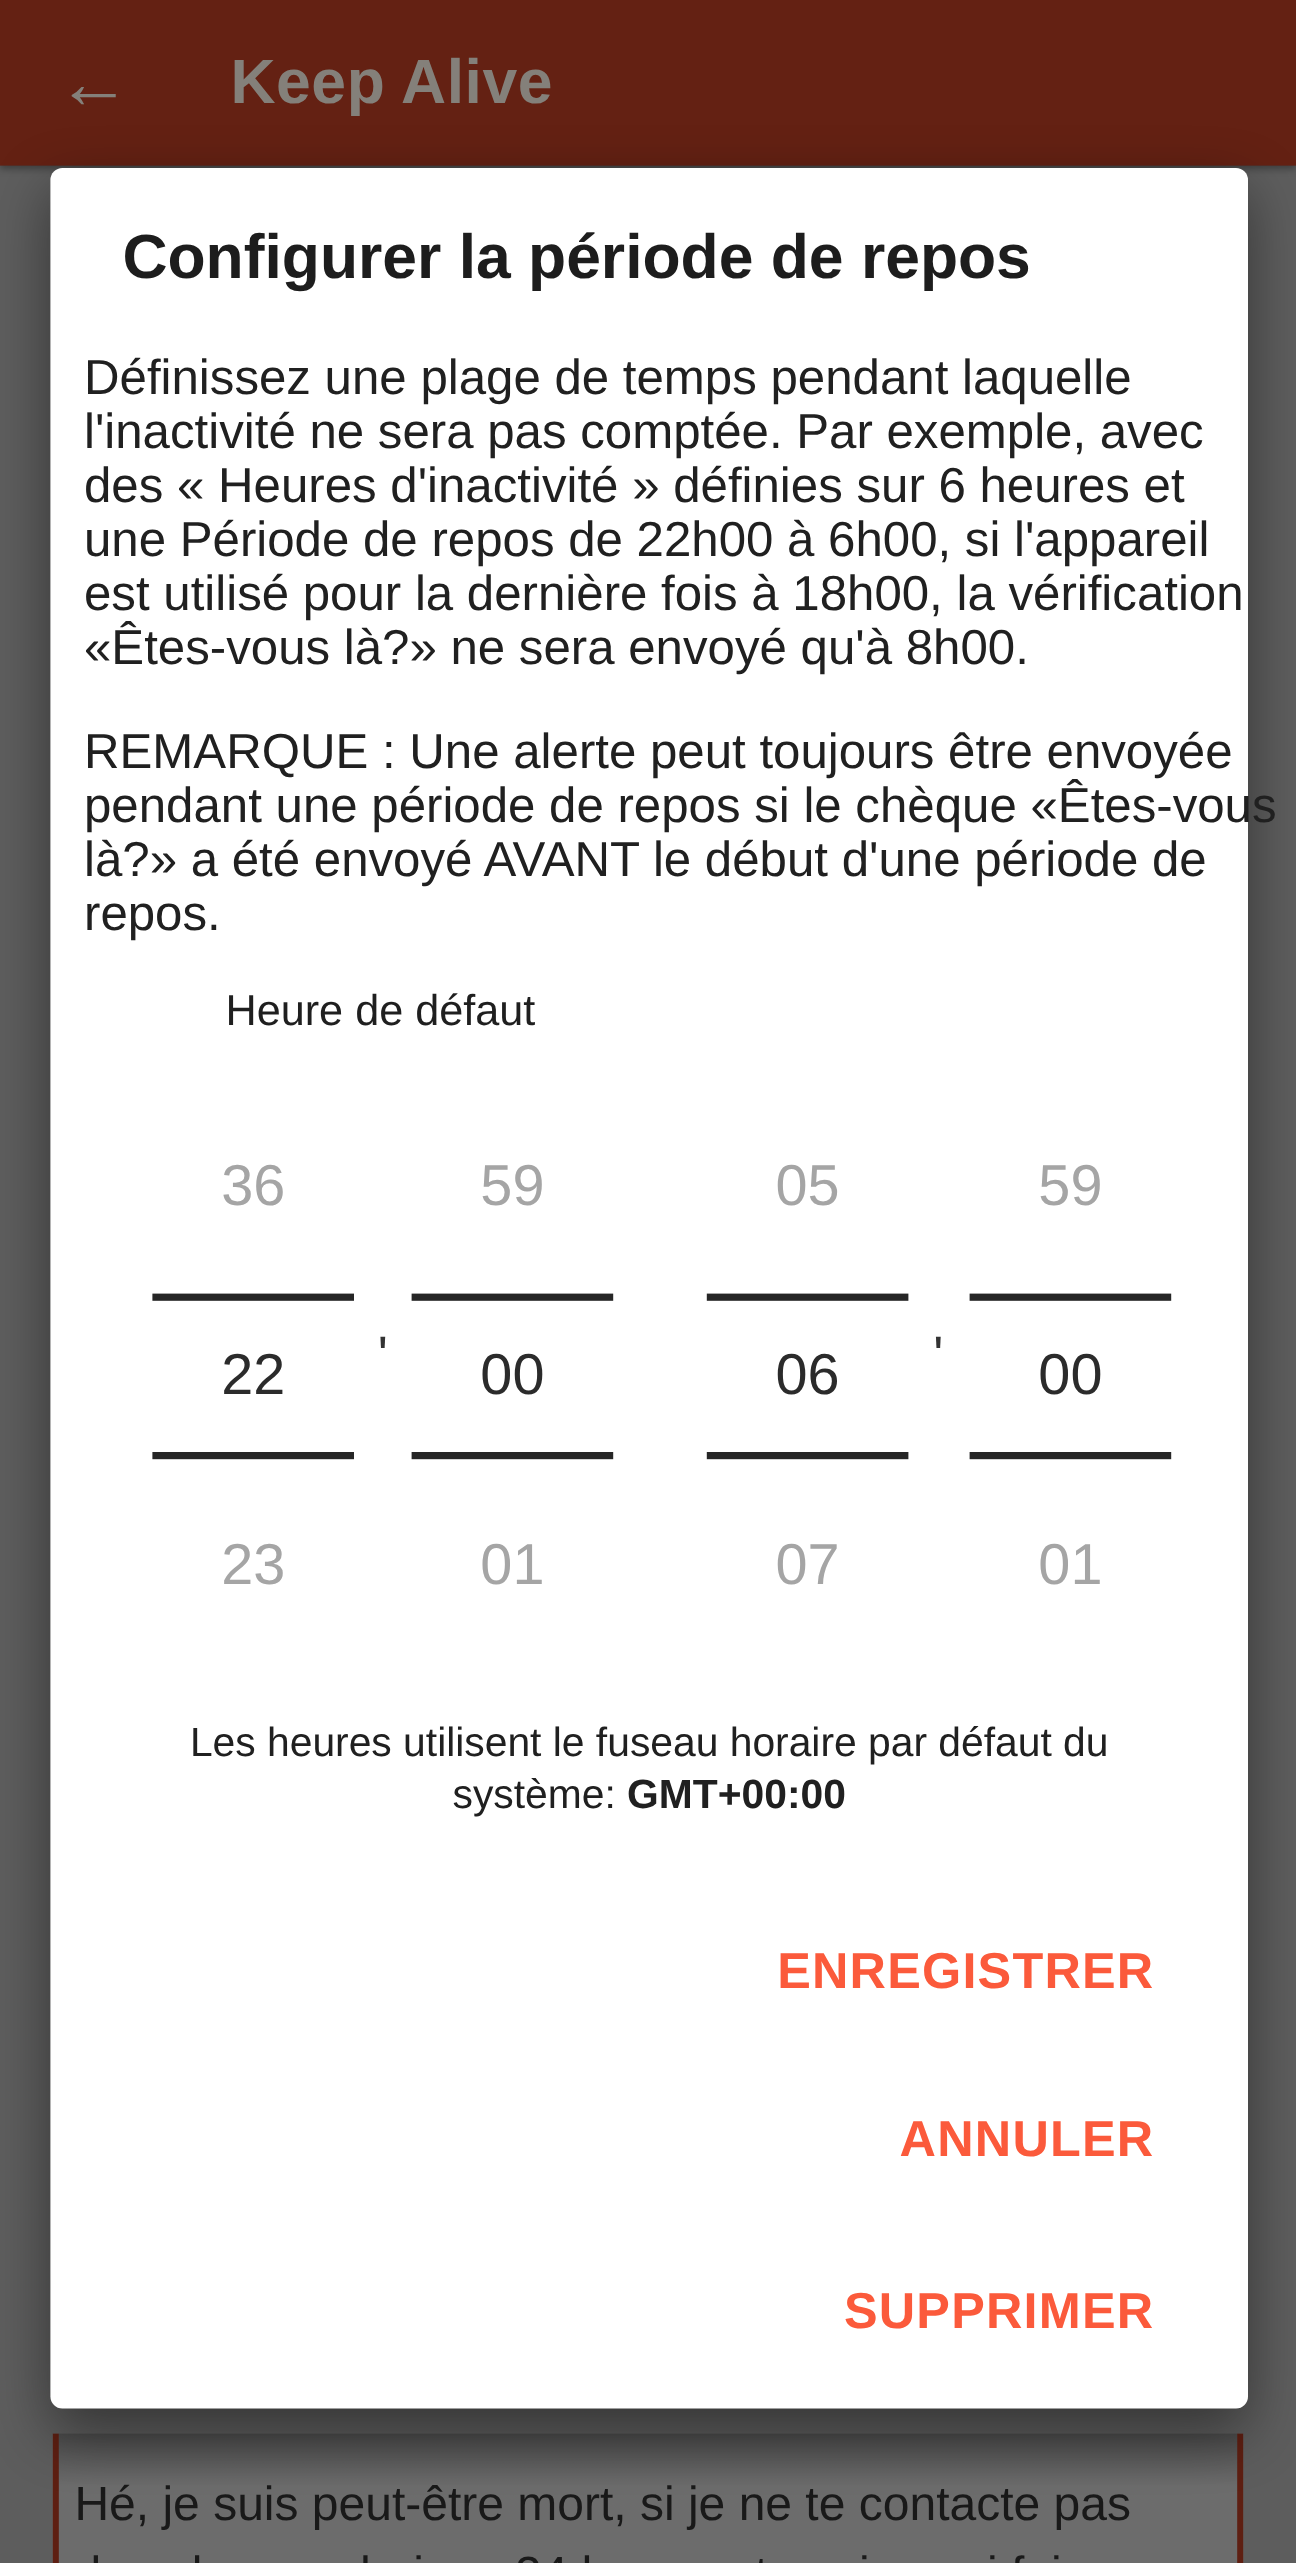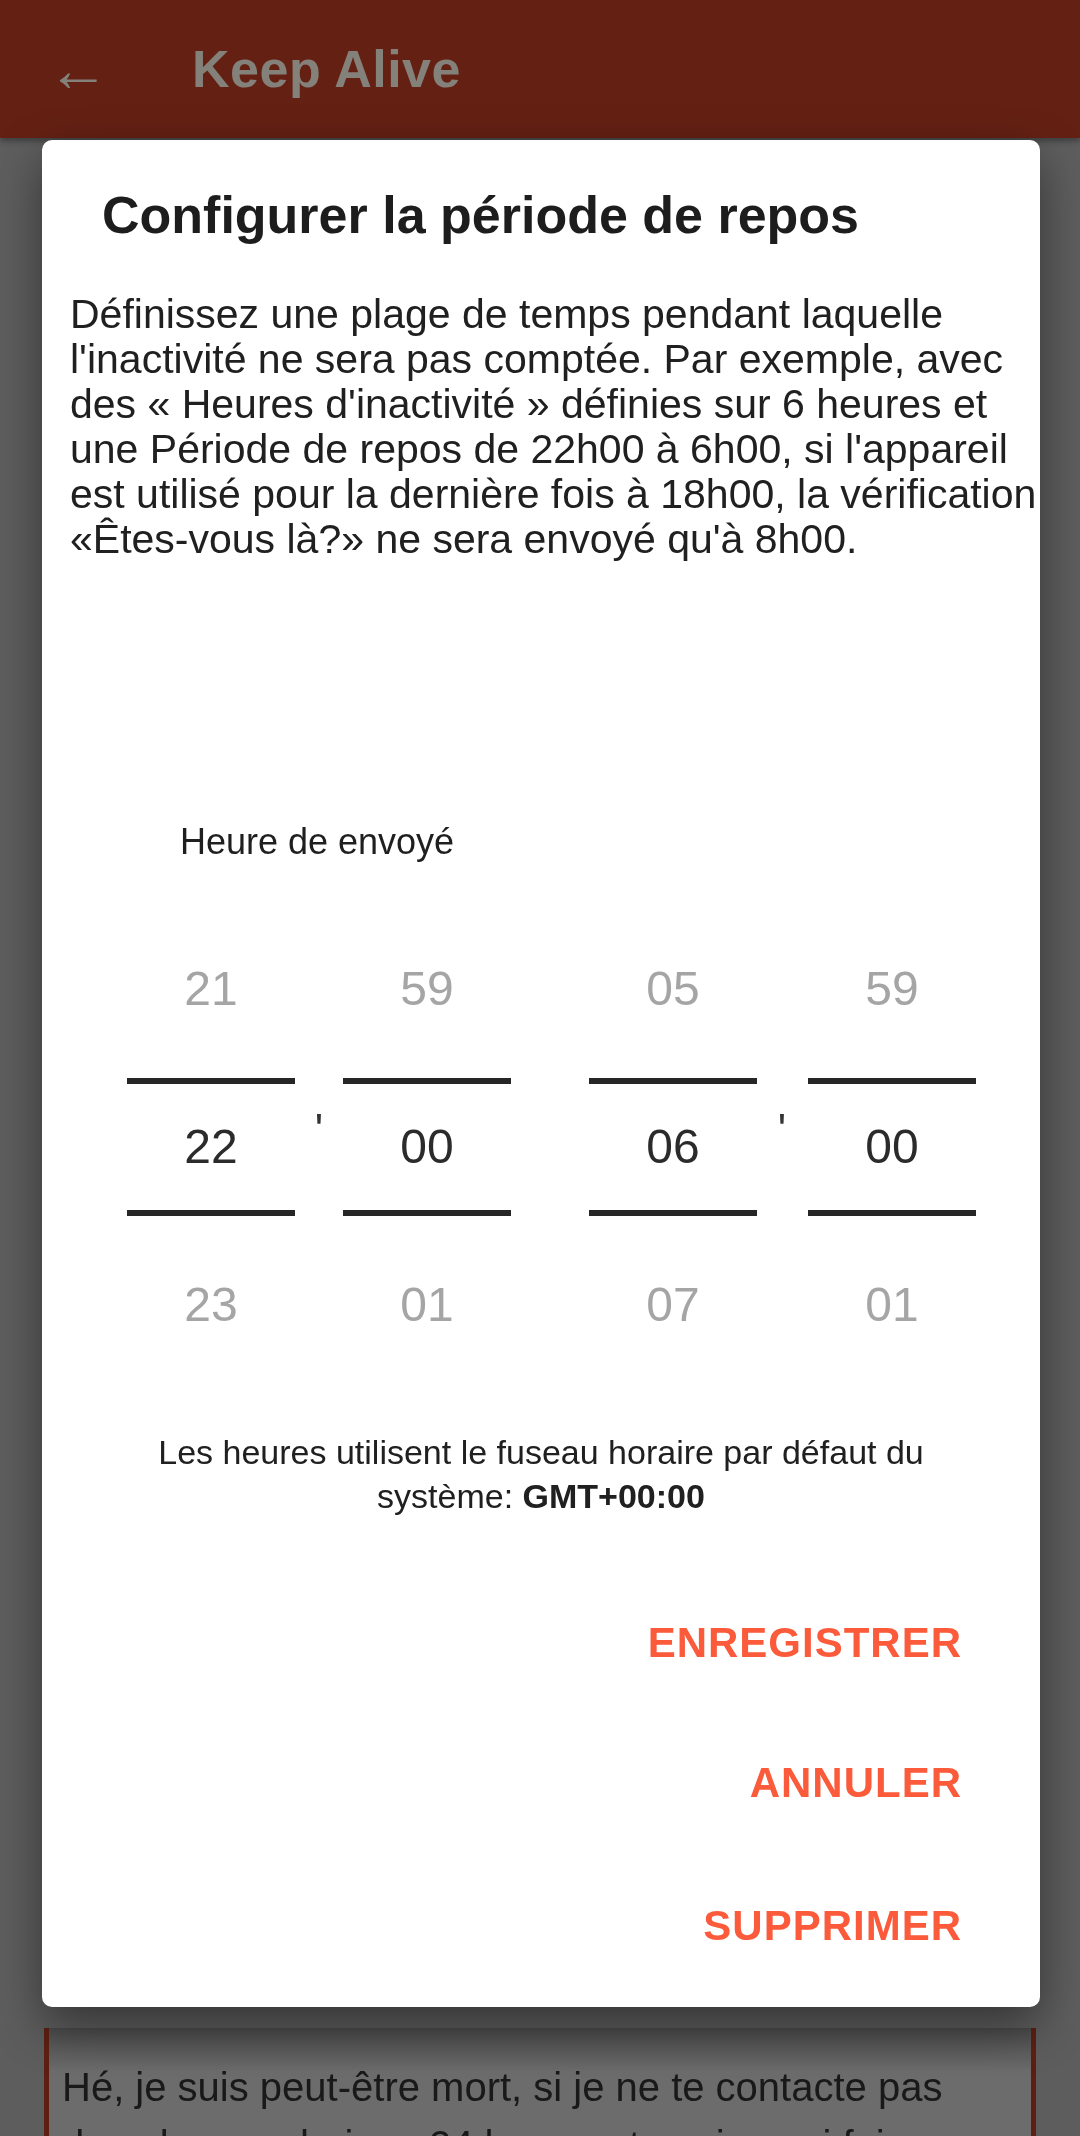--- a/index.html
+++ b/index.html
@@ -90,24 +90,28 @@
 
   <div class="dialog">
     <div class="dlg-title">Configurer la période de repos</div>
 
     <div class="dlg-p p1">Définissez une plage de temps pendant laquelle
 l'inactivité ne sera pas comptée. Par exemple, avec
 des « Heures d'inactivité » définies sur 6 heures et
 une Période de repos de 22h00 à 6h00, si l'appareil
 est utilisé pour la dernière fois à 18h00, la vérification
 «Êtes-vous là?» ne sera envoyé qu'à 8h00.</div>
+    <div class="dlg-p p2">REMARQUE : Une alerte peut toujours être envoyée
+pendant une période de repos si le chèque «Êtes-vous
+là?» a été envoyé AVANT le début d'une période de
+repos.</div>
 
-    <div class="col-label label-start">Heure de envoyé</div>
+    <div class="col-label label-start">Heure de défaut</div>
 
-    <div class="pk-cell pk-faded row-above c1">21</div>
+    <div class="pk-cell pk-faded row-above c1">36</div>
     <div class="pk-divider dv-top c1"></div>
     <div class="pk-cell pk-sel row-sel c1">22</div>
     <div class="pk-divider dv-bot c1"></div>
     <div class="pk-cell pk-faded row-below c1">23</div>
 
     <div class="time-sep sep1">'</div>
 
     <div class="pk-cell pk-faded row-above c2">59</div>
     <div class="pk-divider dv-top c2"></div>
     <div class="pk-cell pk-sel row-sel c2">00</div>

